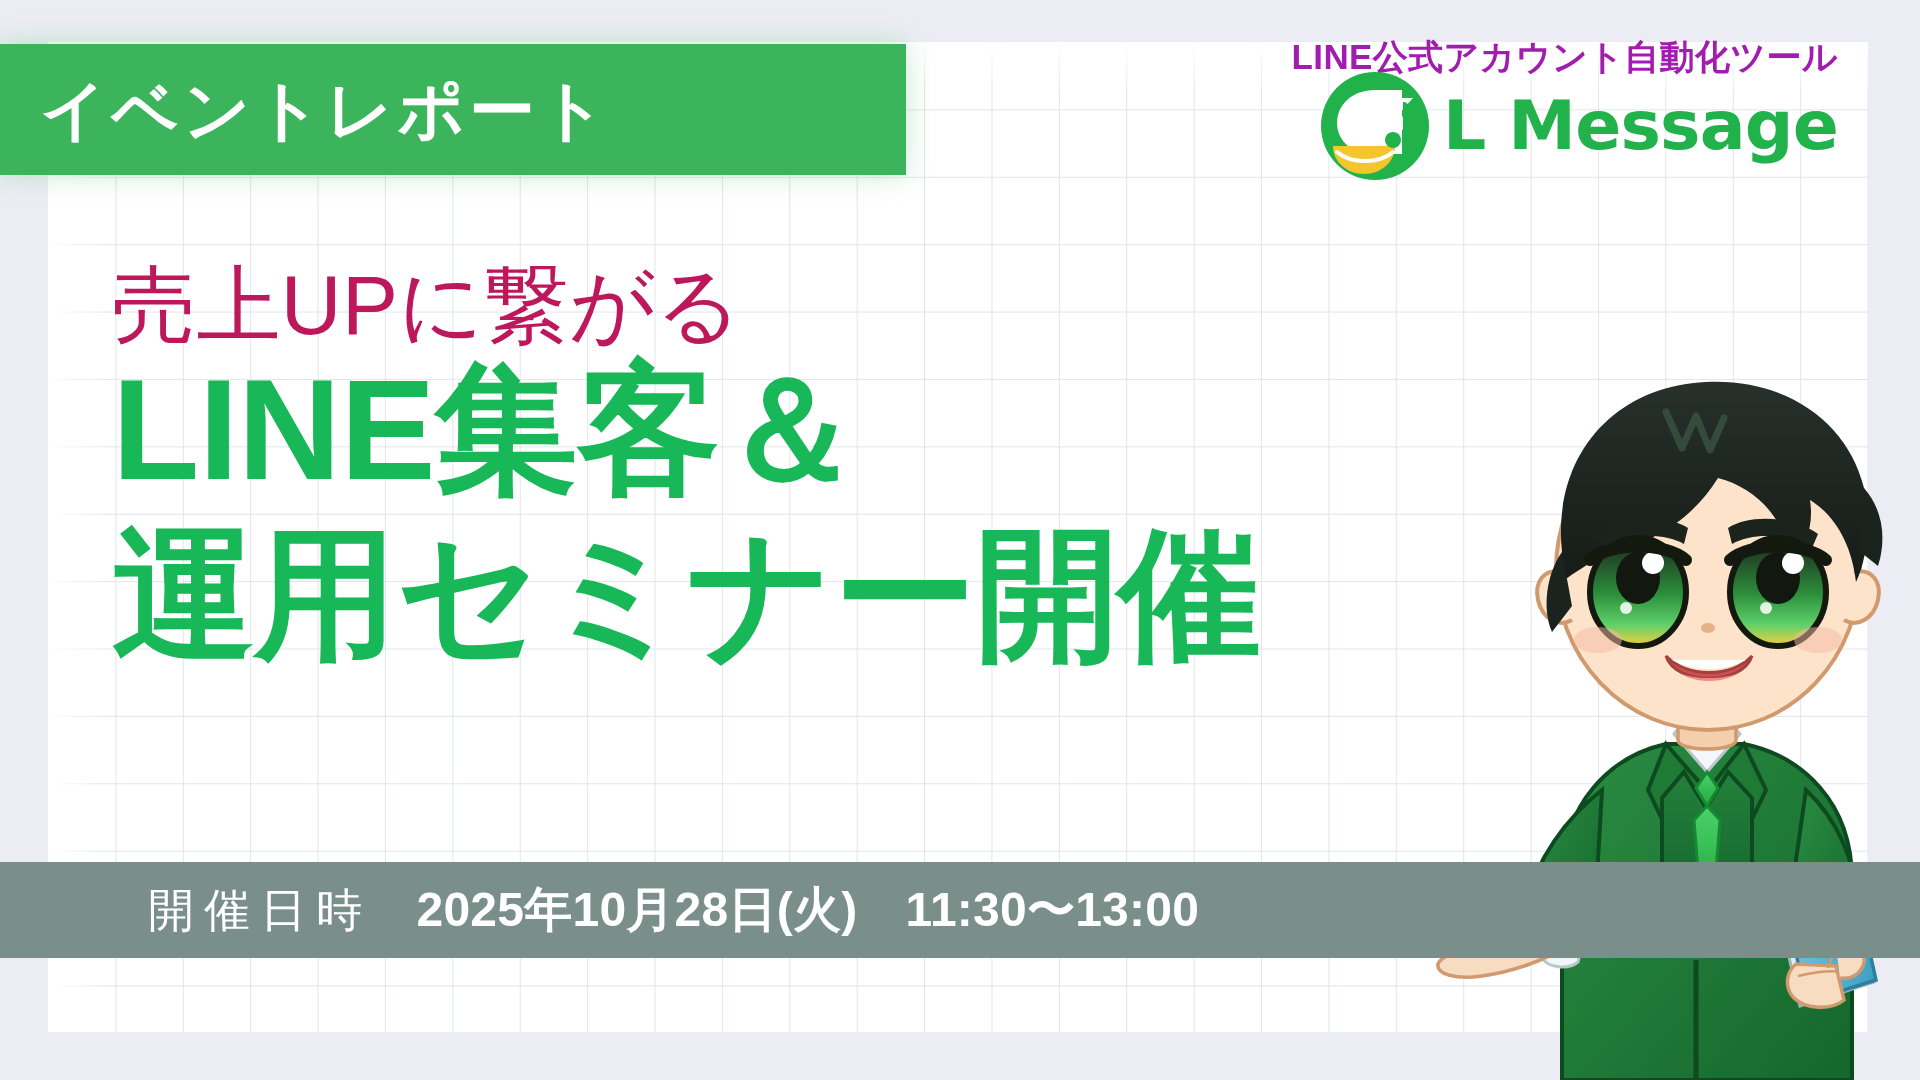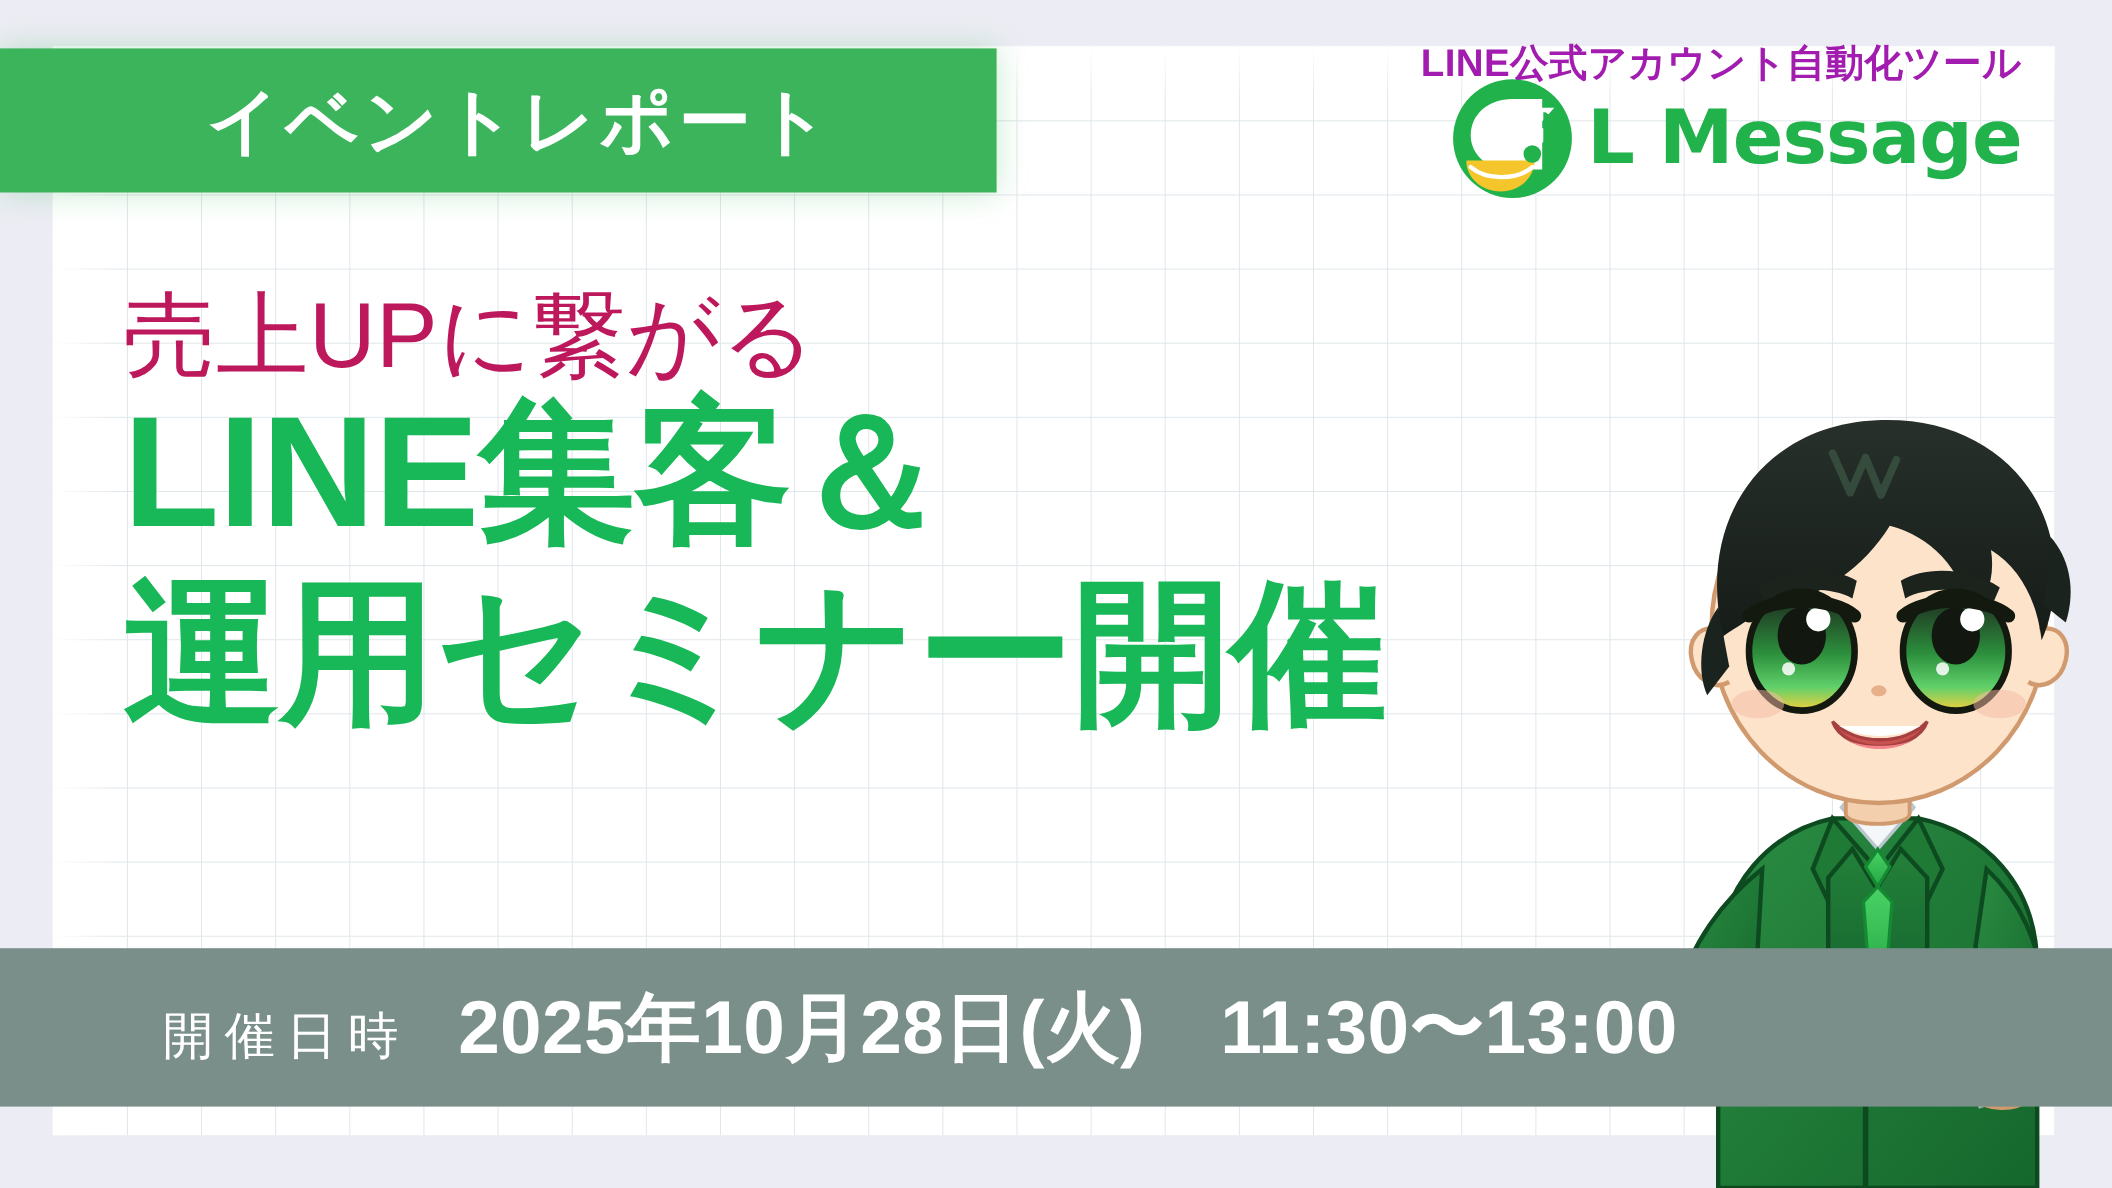--- a/index.html
+++ b/index.html
@@ -24,21 +24,21 @@
   }
   .panel-fade-l{position:absolute;left:48px;top:42px;width:60px;height:990px;
     background:linear-gradient(to right,#ffffff,rgba(255,255,255,0));pointer-events:none;}
   .panel-fade-t{position:absolute;left:48px;top:42px;width:1820px;height:50px;
     background:linear-gradient(to bottom,#ffffff,rgba(255,255,255,0));pointer-events:none;}
 
   
   .event-banner{
     position:absolute;left:0px;top:44px;width:906px;height:131px;
     background:#3cb45b;
-    display:flex;align-items:center;justify-content:center;
+    display:flex;align-items:center;
     box-shadow:0 0 26px rgba(60,180,91,.28);
   }
   .event-banner .txt{
     color:#ffffff;font-size:66px;font-weight:700;letter-spacing:.06em;
     line-height:1;padding-left:40px;white-space:nowrap;
   }
 
   
   .logo-block{position:absolute;right:78px;top:34px;width:620px;height:140px;}
   .logo-tagline{
@@ -59,26 +59,26 @@
     white-space:nowrap;
   }
   .hl-main{
     font-size:143px;font-weight:700;color:#18b757;line-height:1.08;letter-spacing:-.005em;
     white-space:nowrap;margin-top:4px;
   }
   .hl-main.line2{margin-top:10px;}
 
   
   .date-bar{
-    position:absolute;left:0;top:862px;width:1920px;height:144px;
+    position:absolute;left:0;top:862px;width:1920px;height:96px;
     background:#7a8f8a;display:flex;align-items:center;
   }
   .date-inner{display:flex;align-items:baseline;padding-left:148px;white-space:nowrap;}
   .date-label{color:#ffffff;font-size:46px;font-weight:400;letter-spacing:.22em;}
-  .date-value{color:#ffffff;font-size:68px;font-weight:700;letter-spacing:.005em;margin-left:44px;}
+  .date-value{color:#ffffff;font-size:48px;font-weight:700;letter-spacing:.005em;margin-left:44px;}
 
   
   .mascot{position:absolute;right:-6px;bottom:0;width:560px;height:760px;}
   .mascot svg{display:block;width:100%;height:100%;}
 </style>
 </head>
 <body>
 
 <div id="stage">
 

